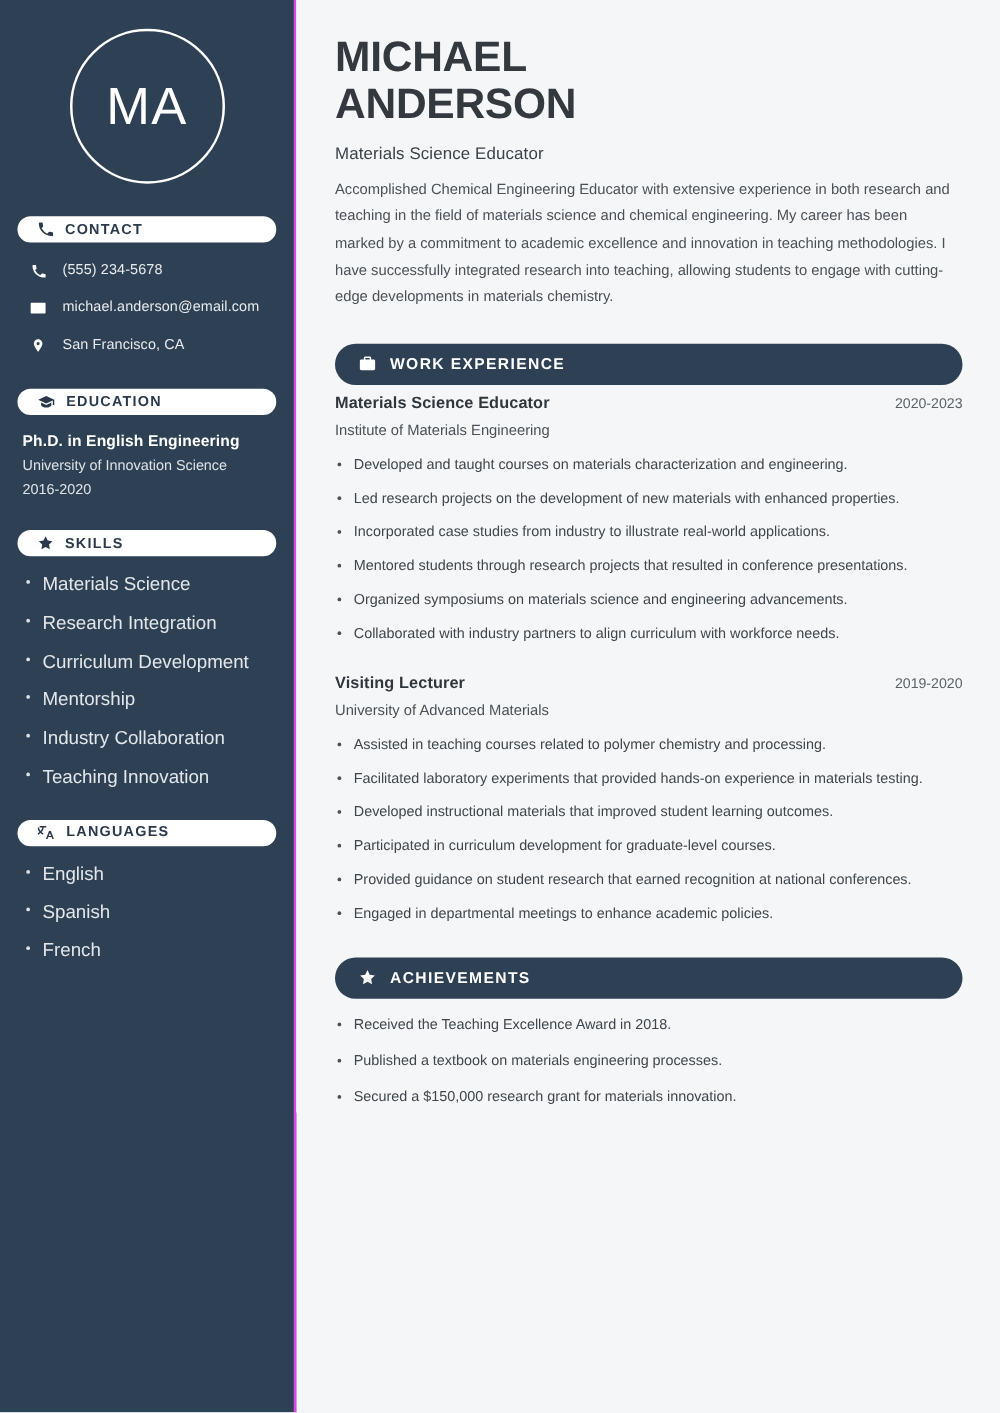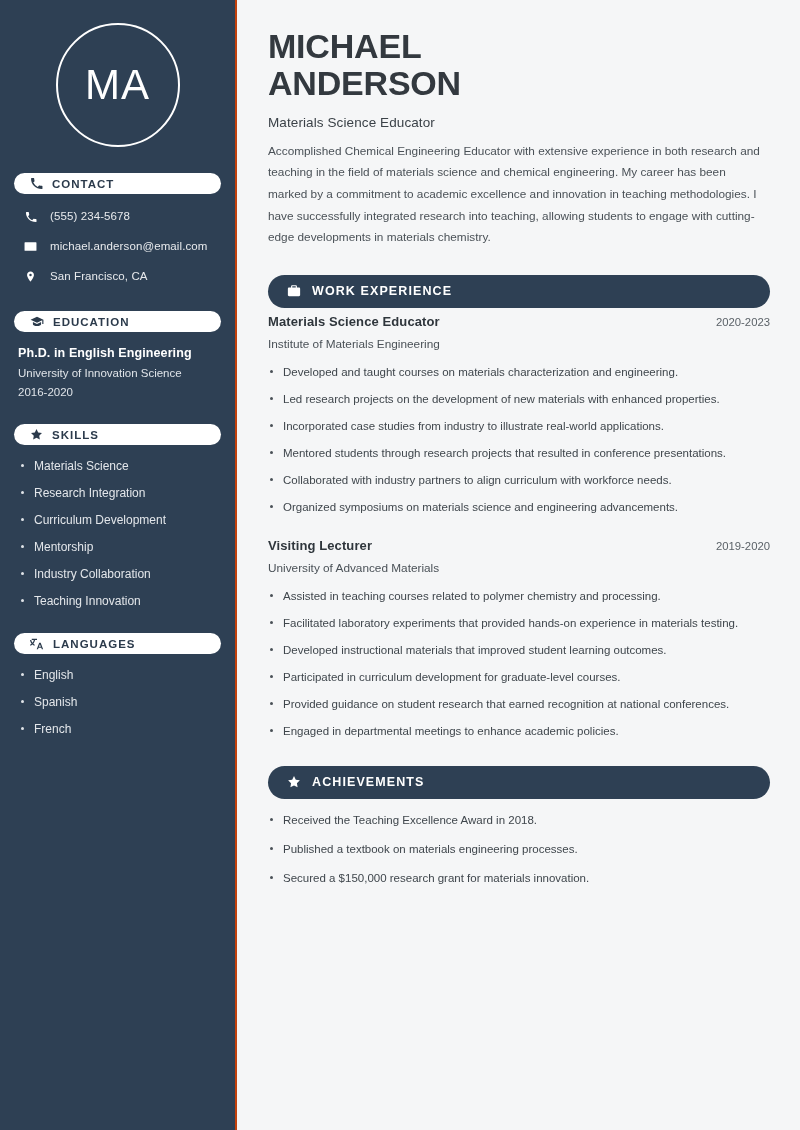--- a/index.html
+++ b/index.html
@@ -20,21 +20,21 @@
     display: flex;
     overflow: hidden;
   }
 
   
   .sidebar {
     width: 237px;
     min-width: 237px;
     height: 1130px;
     background: #2e4054;
-    border-right: 2px solid #c2410c;
+    border-right: 2px solid #d946ef;
     padding: 0 14px;
     color: #ffffff;
   }
 
   .avatar-wrap {
     display: flex;
     justify-content: center;
     margin-top: 23px;
     margin-bottom: 26px;
   }
@@ -120,21 +120,21 @@
   }
   .edu-years {
     font-size: 11.5px;
     color: #dfe3e8;
   }
 
   
   .side-list { list-style: none; padding: 0 4px; margin-bottom: 24px; }
   .side-list li {
     position: relative;
-    font-size: 12px;
+    font-size: 15px;
     color: #e3e6ea;
     padding-left: 16px;
     margin-bottom: 12px;
     line-height: 1.25;
   }
   .side-list li:last-child { margin-bottom: 0; }
   .side-list li::before {
     content: "";
     position: absolute;
     left: 3px;
@@ -379,22 +379,22 @@
       <div class="job-head">
         <span class="job-role">Materials Science Educator</span>
         <span class="job-dates">2020-2023</span>
       </div>
       <div class="job-org">Institute of Materials Engineering</div>
       <ul class="bullets">
         <li>Developed and taught courses on materials characterization and engineering.</li>
         <li>Led research projects on the development of new materials with enhanced properties.</li>
         <li>Incorporated case studies from industry to illustrate real-world applications.</li>
         <li>Mentored students through research projects that resulted in conference presentations.</li>
+        <li>Organized symposiums on materials science and engineering advancements.</li>
         <li>Collaborated with industry partners to align curriculum with workforce needs.</li>
-        <li>Organized symposiums on materials science and engineering advancements.</li>
       </ul>
     </div>
 
     <div class="job">
       <div class="job-head">
         <span class="job-role">Visiting Lecturer</span>
         <span class="job-dates">2019-2020</span>
       </div>
       <div class="job-org">University of Advanced Materials</div>
       <ul class="bullets">

